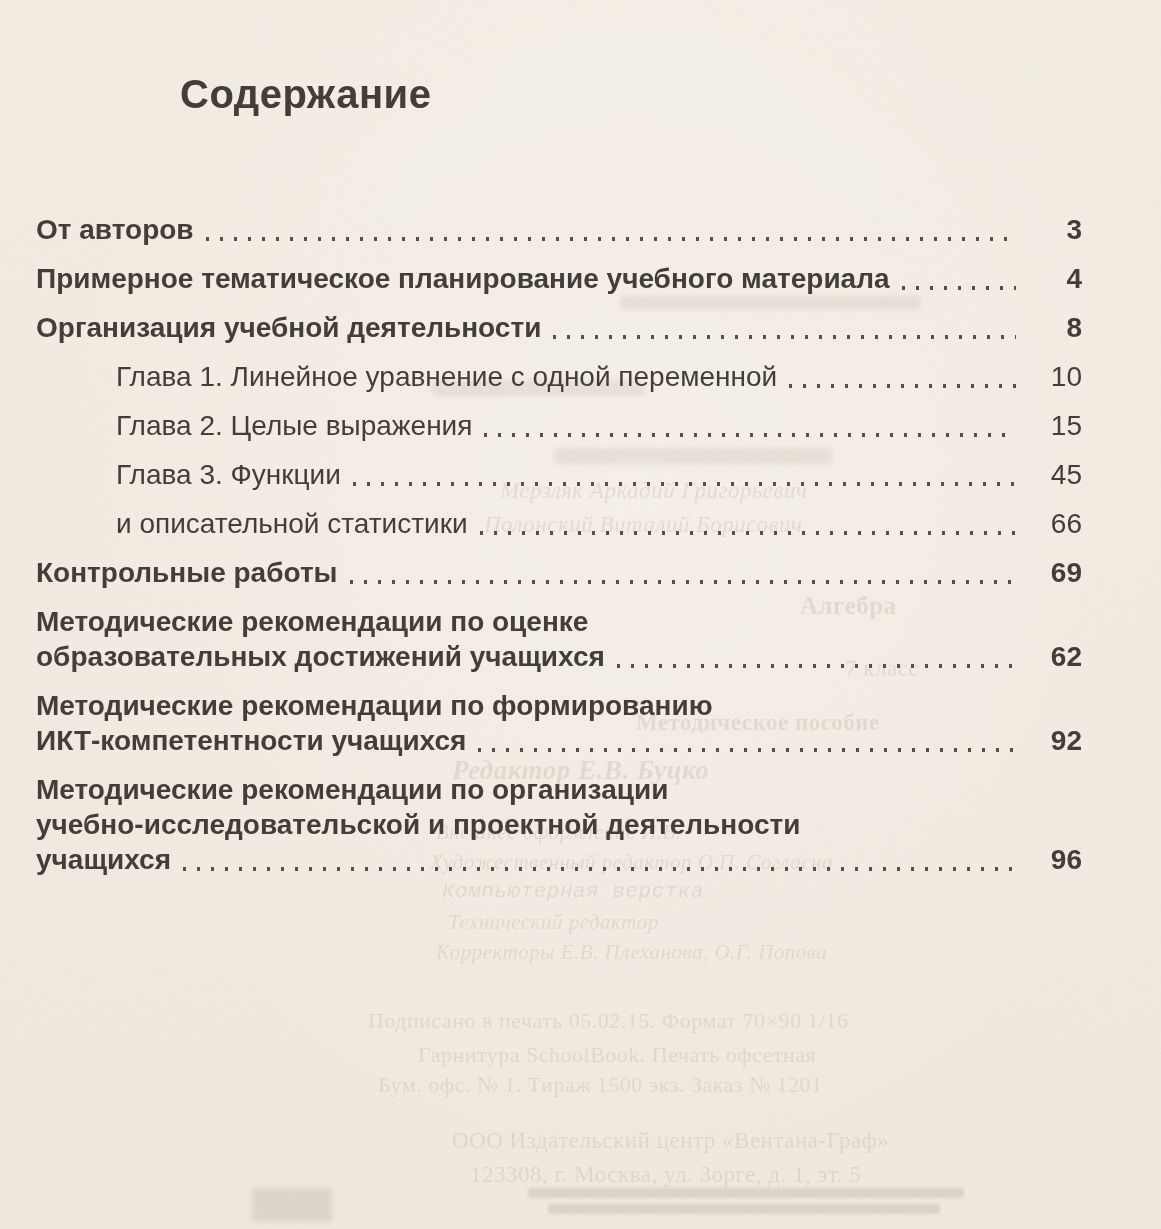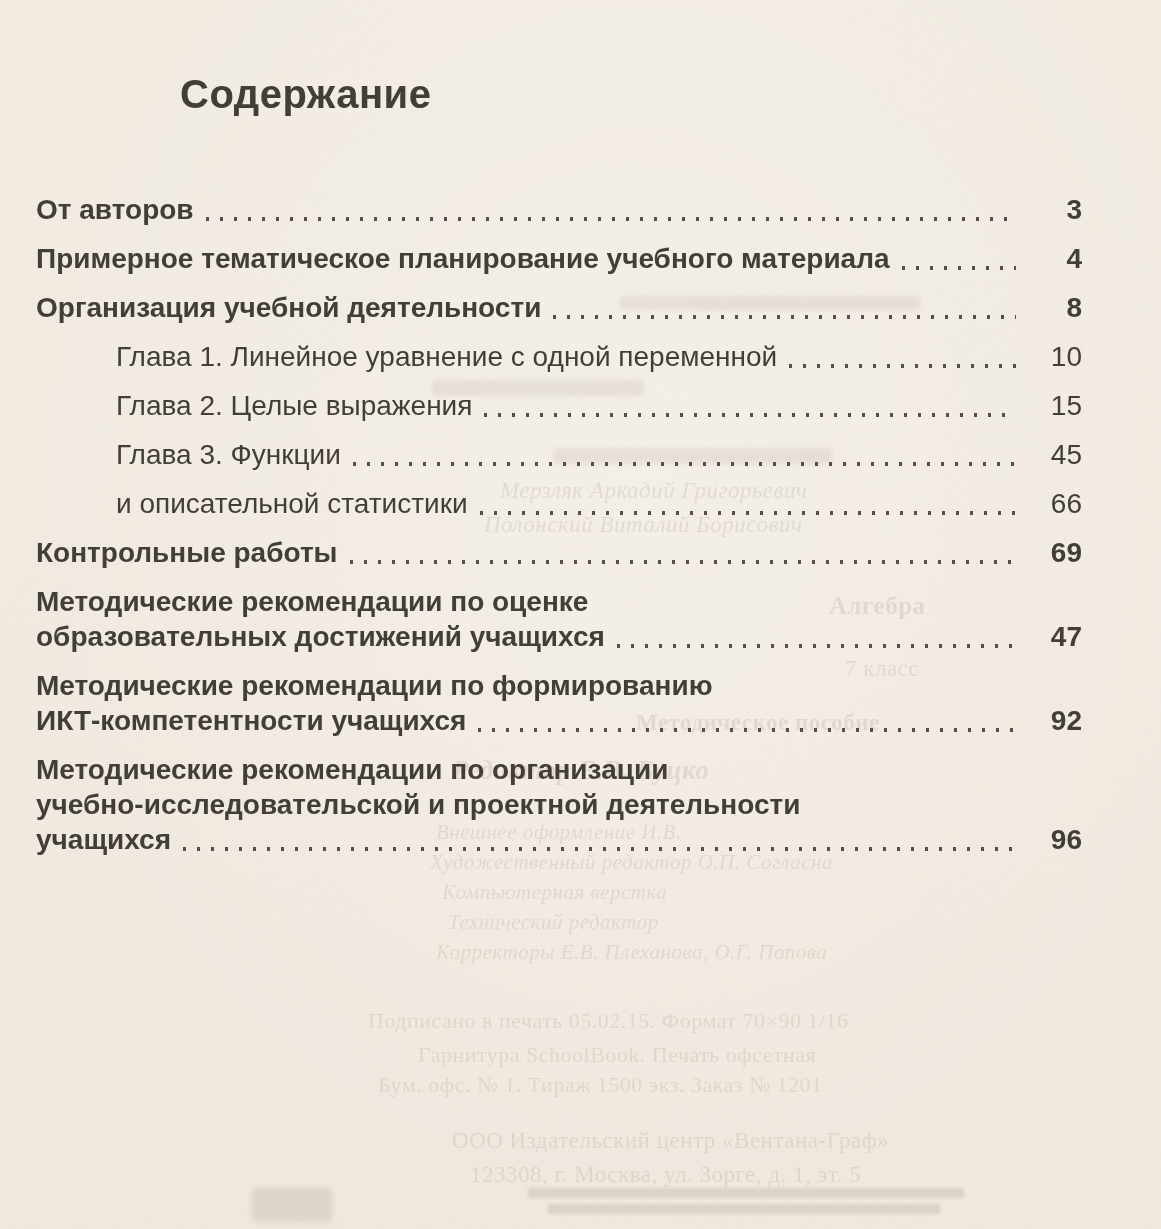--- a/index.html
+++ b/index.html
@@ -46,21 +46,21 @@
   #toc{
     position:absolute;
     left:36px;top:72px;
     width:1046px;
   }
   #toc-title{
     font-size:40px;
     font-weight:bold;
     line-height:44px;
     margin-left:144px;
-    margin-bottom:76px;
+    margin-bottom:96px;
     letter-spacing:.5px;
   }
   .toc-entry{
     font-size:28px;
     line-height:35px;
     margin-bottom:14px;
   }
   .toc-entry.lv0{font-weight:bold;}
   .toc-entry.lv1{padding-left:80px;font-weight:normal;}
   .toc-line{white-space:nowrap;}
@@ -89,27 +89,27 @@
   <div id="bleed-layer">
     <div class="smudge" style="left:620px;top:296px;width:300px;height:14px;"></div>
     <div class="smudge" style="left:432px;top:380px;width:212px;height:16px;"></div>
     <div class="smudge" style="left:554px;top:448px;width:278px;height:16px;"></div>
     <div class="smudge" style="left:252px;top:1188px;width:80px;height:34px;background:rgba(122,101,76,.14);"></div>
     <div class="smudge" style="left:528px;top:1188px;width:436px;height:10px;background:rgba(122,101,76,.16);filter:blur(1.4px);"></div>
     <div class="smudge" style="left:548px;top:1204px;width:392px;height:10px;background:rgba(122,101,76,.16);filter:blur(1.4px);"></div>
 
   <span class="bleed-line it" style="left: 500px; top: 478px; font-size: 23px;">Мерзляк Аркадий Григорьевич</span>
       <span class="bleed-line it" style="left: 484px; top: 512px; font-size: 23px;">Полонский Виталий Борисович</span>
-      <span class="bleed-line b" style="left: 800px; top: 592px; font-size: 25px; margin-left: 29px;">Алгебра</span>
+      <span class="bleed-line b" style="left: 800px; top: 592px; font-size: 25px;">Алгебра</span>
       <span class="bleed-line" style="left: 845px; top: 656px; font-size: 23px; text-align: right;">7 класс</span>
       <span class="bleed-line b" style="left: 636px; top: 710px; font-size: 23px;">Методическое пособие</span>
       <span class="bleed-line it" style="left: 452px; top: 755px; font-size: 27px; font-weight: bold;">Редактор Е.В. Буцко</span>
       <span class="bleed-line it" style="left: 430px; top: 850px; font-size: 21px;">Художественный редактор О.П. Согласна</span>
       <span class="bleed-line it" style="left: 436px; top: 820px; font-size: 21px;">Внешнее оформление И.В.</span>
-      <span class="bleed-line it" style="left: 442px; top: 880px; font-size: 21px;">Компьютерная верстка</span>
+      <span class="bleed-line it" style="left: 442px; top: 880px; font-size: 21px; font-family: Liberation Mono, monospace;">Компьютерная верстка</span>
       <span class="bleed-line it" style="left: 448px; top: 910px; font-size: 21px;">Технический редактор</span>
       <span class="bleed-line it" style="left: 436px; top: 940px; font-size: 21px;">Корректоры Е.В. Плеханова, О.Г. Попова</span>
       <span class="bleed-line" style="left: 368px; top: 1008px; font-size: 22px;">Подписано в печать 05.02.15. Формат 70×90 1/16</span>
       <span class="bleed-line" style="left: 418px; top: 1042px; font-size: 22px;">Гарнитура SchoolBook. Печать офсетная</span>
       <span class="bleed-line" style="left: 378px; top: 1072px; font-size: 22px;">Бум. офс. № 1. Тираж 1500 экз. Заказ № 1201</span>
       <span class="bleed-line" style="left: 452px; top: 1128px; font-size: 23px; text-align: right;">ООО Издательский центр «Вентана-Граф»</span>
       <span class="bleed-line" style="left: 470px; top: 1162px; font-size: 23px;">123308, г. Москва, ул. Зорге, д. 1, эт. 5</span>
     </div>
 
   <div id="toc">
@@ -170,21 +170,21 @@
             <span class="toc-label">Контрольные работы</span>
             <span class="leader"></span>
             <span class="pagenum">69</span>
           </div>
         </div>
         <div class="toc-entry lv0">
           <div class="toc-line">Методические рекомендации по оценке</div>
           <div class="toc-lastline">
             <span class="toc-label">образовательных достижений учащихся</span>
             <span class="leader"></span>
-            <span class="pagenum">47</span>
+            <span class="pagenum">62</span>
           </div>
         </div>
         <div class="toc-entry lv0">
           <div class="toc-line">Методические рекомендации по формированию</div>
           <div class="toc-lastline">
             <span class="toc-label">ИКТ-компетентности учащихся</span>
             <span class="leader"></span>
             <span class="pagenum">92</span>
           </div>
         </div>

